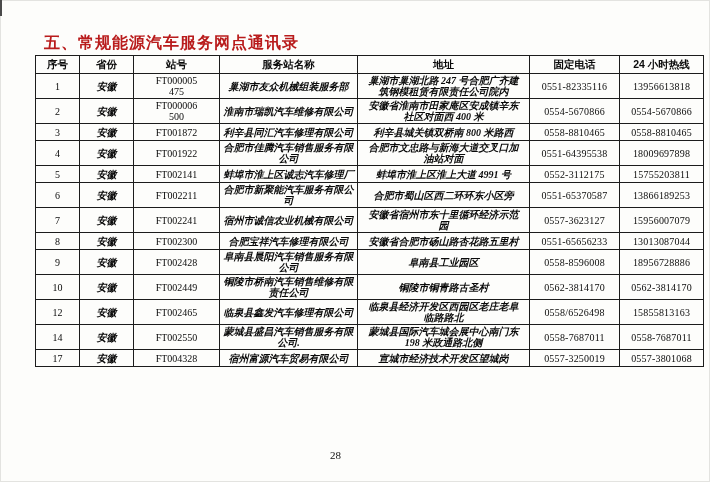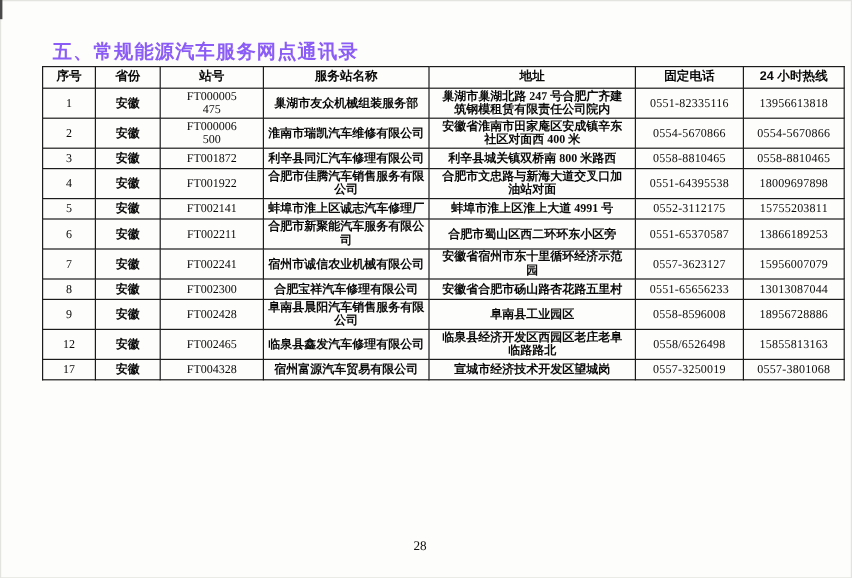--- a/index.html
+++ b/index.html
@@ -26,21 +26,21 @@
     background: #4a4a4a;
   }
   .title {
     position: absolute;
     left: 44px;
     top: 33px;
     font-family: "Liberation Sans", sans-serif;
     font-weight: bold;
     font-size: 16px;
     letter-spacing: 1px;
-    color: #8b5cf6;
+    color: #b91c1c;
     white-space: nowrap;
   }
   table.stations {
     position: absolute;
     left: 35px;
     top: 55px;
     width: 668px;
     border-collapse: collapse;
     table-layout: fixed;
   }
@@ -55,38 +55,38 @@
     overflow: hidden;
   }
   .stations th {
     font-family: "Liberation Sans", sans-serif;
     font-weight: bold;
     font-size: 10.5px;
     height: 15px;
     padding: 1px 2px;
   }
   .stations td { height: 14px; }
-  .cjk { font-weight: bold; }
+  .cjk { font-weight: bold; font-style: italic; }
   .c-name, .c-addr {
     text-align: left;
     white-space: pre-line;
   }
   .c-station { white-space: pre-line; }
   .c-phone, .c-hotline {
     text-align: left;
     padding-left: 8px;
     font-size: 10.5px;
     letter-spacing: 0.2px;
   }
   .pageno {
     position: absolute;
     left: 330px;
     top: 449px;
     width: 40px;
-    text-align: center;
+    text-align: left;
     font-size: 11px;
     color: #111;
   }
 </style>
 </head>
 <body>
 
 <div class="page">
   <div class="scan-mark"></div>
 
@@ -198,30 +198,51 @@
         <td>9</td>
         <td class="cjk">安徽</td>
         <td class="c-station">FT002428</td>
         <td class="c-name cjk">阜南县晨阳汽车销售服务有限
 公司</td>
         <td class="c-addr cjk">阜南县工业园区</td>
         <td class="c-phone">0558-8596008</td>
         <td class="c-hotline">18956728886</td>
       </tr>
       <tr>
+        <td>10</td>
+        <td class="cjk">安徽</td>
+        <td class="c-station">FT002449</td>
+        <td class="c-name cjk">铜陵市桥南汽车销售维修有限
+责任公司</td>
+        <td class="c-addr cjk">铜陵市铜青路古圣村</td>
+        <td class="c-phone">0562-3814170</td>
+        <td class="c-hotline">0562-3814170</td>
+      </tr>
+      <tr>
         <td>12</td>
         <td class="cjk">安徽</td>
         <td class="c-station">FT002465</td>
         <td class="c-name cjk">临泉县鑫发汽车修理有限公司</td>
         <td class="c-addr cjk">临泉县经济开发区西园区老庄老阜
 临路路北</td>
         <td class="c-phone">0558/6526498</td>
         <td class="c-hotline">15855813163</td>
       </tr>
       <tr>
+        <td>14</td>
+        <td class="cjk">安徽</td>
+        <td class="c-station">FT002550</td>
+        <td class="c-name cjk">蒙城县盛昌汽车销售服务有限
+公司.</td>
+        <td class="c-addr cjk">蒙城县国际汽车城会展中心南门东
+198 米政通路北侧</td>
+        <td class="c-phone">0558-7687011</td>
+        <td class="c-hotline">0558-7687011</td>
+      </tr>
+      <tr>
         <td>17</td>
         <td class="cjk">安徽</td>
         <td class="c-station">FT004328</td>
         <td class="c-name cjk">宿州富源汽车贸易有限公司</td>
         <td class="c-addr cjk">宣城市经济技术开发区望城岗</td>
         <td class="c-phone">0557-3250019</td>
         <td class="c-hotline">0557-3801068</td>
       </tr>
     </tbody>
   </table>

